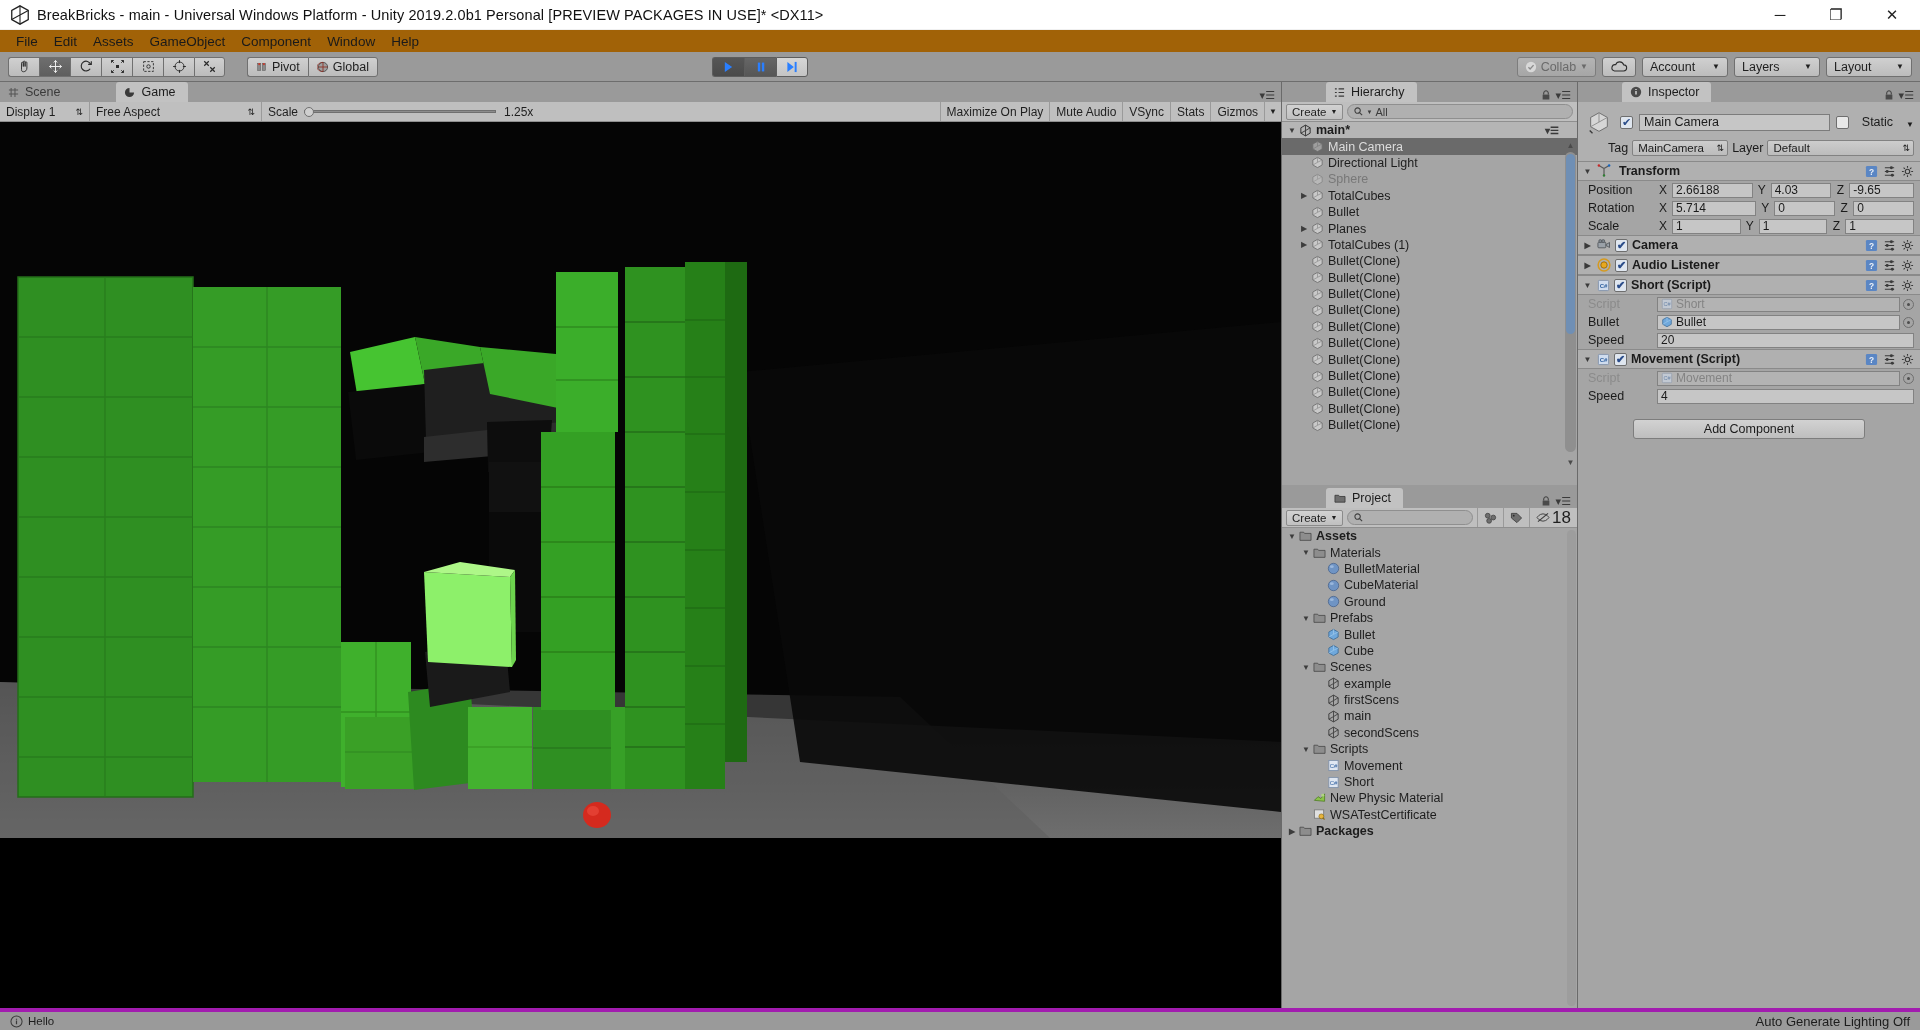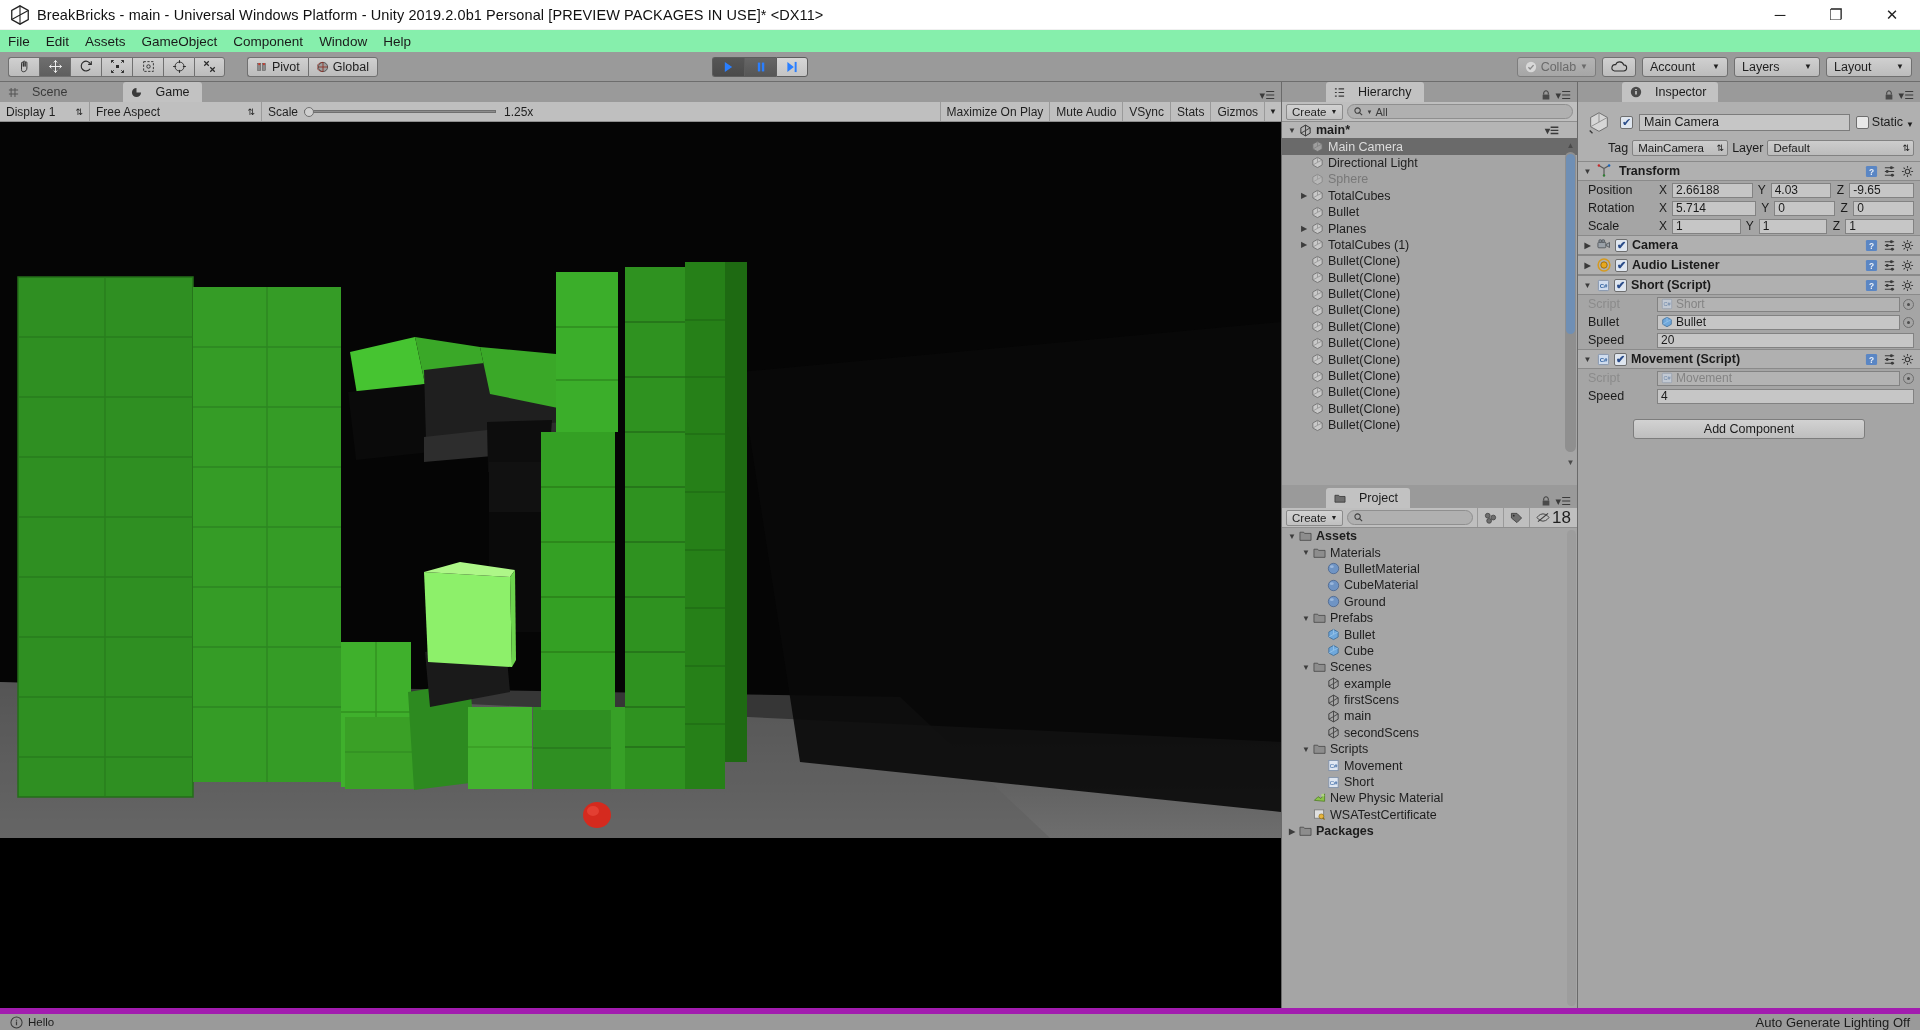--- a/index.html
+++ b/index.html
@@ -17,21 +17,21 @@
   .titlebar {
     height: 18px; background: #ffffff; display: flex; align-items: center;
     flex: 0 0 30px; border-bottom: 1px solid #f0f0f0;
   }
   .titlebar .unity-logo { width: 22px; height: 22px; margin: 0 6px 0 9px; position: relative; flex: 0 0 22px; }
   .titlebar .title-text { font-size: 14.5px; color: #111; white-space: nowrap; letter-spacing: 0.1px; }
   .win-btns { margin-left: auto; display: flex; height: 30px; }
   .win-btn { width: 56px; height: 30px; display: flex; align-items: center; justify-content: center; color: #222; font-size: 15px; }
 
   
-  .menubar { height: 22px; flex: 0 0 22px; background: #86efac; display: flex; align-items: center; }
+  .menubar { height: 22px; flex: 0 0 22px; background: #a16207; display: flex; align-items: center; padding-left: 8px; }
   .menubar .mi { padding: 2px 8px; font-size: 13.5px; color: #1a1a1a; }
 
   
   .toolbar {
     height: 30px; flex: 0 0 30px; background: #9a9a9a;
     display: flex; align-items: center; padding: 0 8px; gap: 0;
     border-bottom: 1px solid #6d6d6d;
   }
   .tgroup { display: flex; align-items: center; }
   .tbtn {
@@ -71,21 +71,21 @@
     justify-content: space-between; font-size: 12.5px; color: #1f1f1f; }
 
   
   .workspace { flex: 1 1 auto; display: flex; background: #9a9a9a; min-height: 0; }
   .col-game { width: 1281px; flex: 0 0 1281px; display: flex; flex-direction: column; min-width: 0; }
   .col-mid { width: 296px; flex: 0 0 296px; display: flex; flex-direction: column; border-left: 1px solid #6a6a6a; }
   .col-right { flex: 1 1 auto; display: flex; flex-direction: column; border-left: 1px solid #6a6a6a; }
 
   
   .panel-tabs { height: 20px; flex: 0 0 20px; background: #9a9a9a; display: flex; align-items: flex-end; position: relative; }
-  .ptab { height: 20px; padding: 0 12px 0 8px; display: flex; align-items: center; gap: 13px;
+  .ptab { height: 20px; padding: 0 12px 0 8px; display: flex; align-items: center; gap: 6px;
     font-size: 12.5px; color: #3a3a3a; background: transparent; }
   .ptab.active { background: #c2c2c2; border-radius: 3px 3px 0 0; color: #1c1c1c; margin-left: 44px; }
   .ptab-icons { margin-left: auto; display: flex; align-items: center; gap: 5px; padding-right: 6px; }
 
   .panel-toolbar { height: 20px; flex: 0 0 20px; background: #bfbfbf; display: flex; align-items: center;
     border-bottom: 1px solid #8f8f8f; }
   .ptb-item { height: 19px; display: flex; align-items: center; padding: 0 6px; font-size: 12px;
     color: #1f1f1f; border-right: 1px solid #9a9a9a; }
   .ptb-item.noborder { border-right: none; }
 
@@ -115,21 +115,21 @@
   
   .insp-body { flex: 1 1 auto; background: #a5a5a5; overflow: hidden; font-size: 12.5px; color: #1b1b1b; }
   .insp-head { display: flex; align-items: center; padding: 6px 6px 2px 6px; gap: 6px; background: #b0b0b0; }
   .go-icon { width: 30px; height: 28px; display: flex; align-items: flex-end; justify-content: center; }
   .cb { width: 13px; height: 13px; background: #e8e8e8; border: 1px solid #6e6e6e; border-radius: 2px;
     display: inline-flex; align-items: center; justify-content: center; flex: 0 0 13px; }
   .cb.on { background: #dfe6ef; }
   .cb.on::after { content: "\2714"; font-size: 11px; color: #2b4d8a; line-height: 1; }
   .namefield { flex: 1 1 auto; height: 17px; background: #c6c6c6; border: 1px solid #7c7c7c; padding: 0 4px;
     display: flex; align-items: center; font-size: 12.5px; }
-  .static-wrap { display: flex; align-items: flex-end; gap: 3px; font-size: 12.5px; }
+  .static-wrap { display: flex; align-items: flex-end; gap: 13px; font-size: 12.5px; }
   .insp-taglayer { display: flex; align-items: center; gap: 4px; padding: 2px 6px 5px 6px; background: #b0b0b0; font-size: 12.5px; }
   .minidrop { height: 16px; background: linear-gradient(#cdcdcd,#bcbcbc); border: 1px solid #828282; border-radius: 2px;
     display: flex; align-items: center; justify-content: space-between; padding: 0 3px 0 5px; font-size: 11.5px; }
 
   .comp-head { display: flex; align-items: center; gap: 4px; height: 20px; padding: 0 4px;
     background: #b0b0b0; border-top: 1px solid #8a8a8a; border-bottom: 1px solid #8a8a8a; font-weight: bold; font-size: 12.5px; }
   .comp-head .foldout { width: 11px; font-size: 8px; color: #3a3a3a; text-align: center; }
   .comp-icons { margin-left: auto; display: flex; align-items: center; gap: 5px; padding-right: 2px; }
   .row { display: flex; align-items: center; height: 18px; padding: 0 6px 0 10px; gap: 3px; }
   .row .lbl { width: 66px; flex: 0 0 66px; font-size: 12.5px; }
@@ -140,21 +140,21 @@
   .objfield { flex: 1 1 auto; height: 15px; background: #c6c6c6; border: 1px solid #828282; padding: 0 3px;
     display: flex; align-items: center; gap: 3px; font-size: 12px; }
   .objfield.dim { background: #b3b3b3; color: #848484; }
   .radio-o { width: 11px; flex: 0 0 11px; height: 11px; border-radius: 50%; border: 1px solid #6f6f6f; display: inline-block; position: relative; }
   .radio-o::after { content:""; position: absolute; left: 3px; top: 3px; width: 3px; height: 3px; background: #4d4d4d; border-radius: 50%; }
   .addcomp { margin: 14px auto 0 auto; width: 232px; height: 20px; background: linear-gradient(#d2d2d2,#bebebe);
     border: 1px solid #7d7d7d; border-radius: 3px; display: flex; align-items: center; justify-content: center; font-size: 12.5px; }
 
   
   .statusbar { height: 22px; flex: 0 0 22px; background: #9a9a9a; display: flex; align-items: center;
-    padding: 0 10px; font-size: 11.5px; color: #1c1c1c; border-top: 6px solid #a21caf; }
+    padding: 0 10px; font-size: 11.5px; color: #1c1c1c; border-top: 4px solid #a21caf; }
   .statusbar .right { margin-left: auto; font-size: 13px; }
 
   .divider-h { height: 3px; background: #9a9a9a; flex: 0 0 3px; }
   .badge18 { display: flex; align-items: center; gap: 2px; font-size: 17px; }
 </style>
 </head>
 <body>
 
 <div class="app">
 

